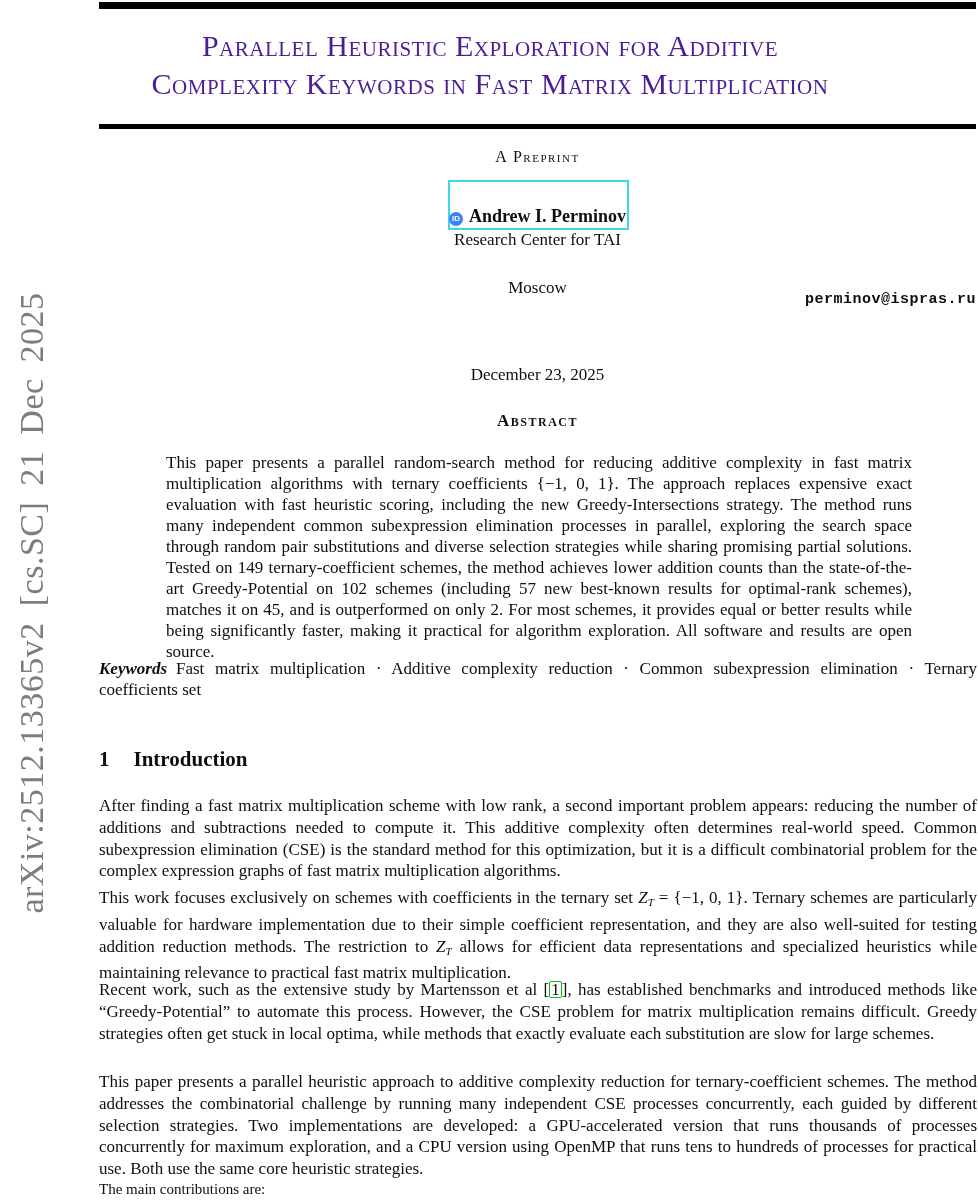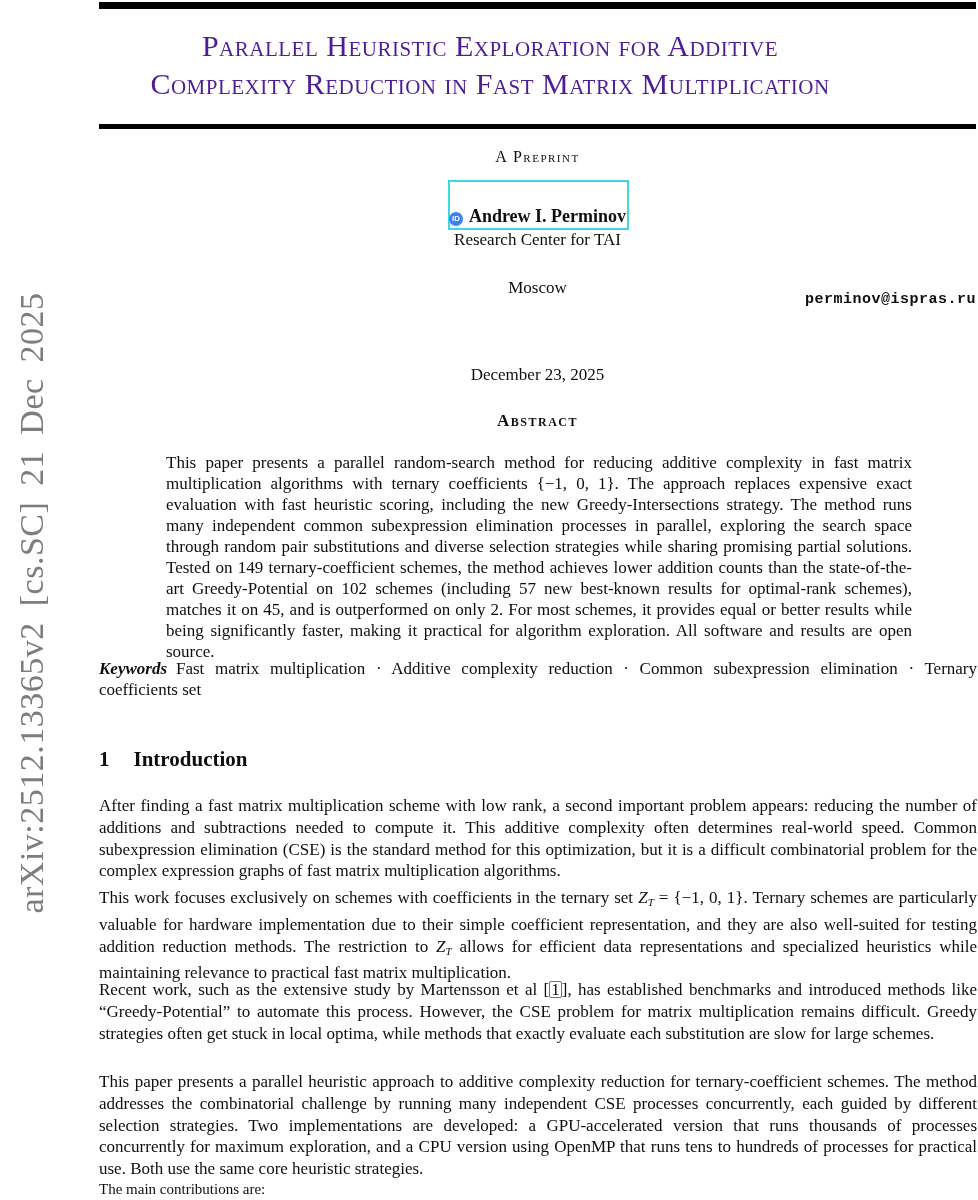--- a/index.html
+++ b/index.html
@@ -151,21 +151,21 @@
 <body>
 
 <div class="page">
 
   <div class="watermark">arXiv:2512.13365v2  [cs.SC]  21 Dec 2025</div>
 
   <div class="rule rule-top"></div>
 
   <div class="title">
     <div>Parallel Heuristic Exploration for Additive</div>
-    <div>Complexity Reduction in Fast Matrix Multiplication</div>
+    <div>Complexity Keywords in Fast Matrix Multiplication</div>
   </div>
 
   <div class="rule rule-mid"></div>
 
   <div class="preprint">A Preprint</div>
 
   <div class="author-linkbox"></div>
 
   <div class="author-name-row">
     <span class="orcid">iD</span><span>Andrew I. Perminov</span>

